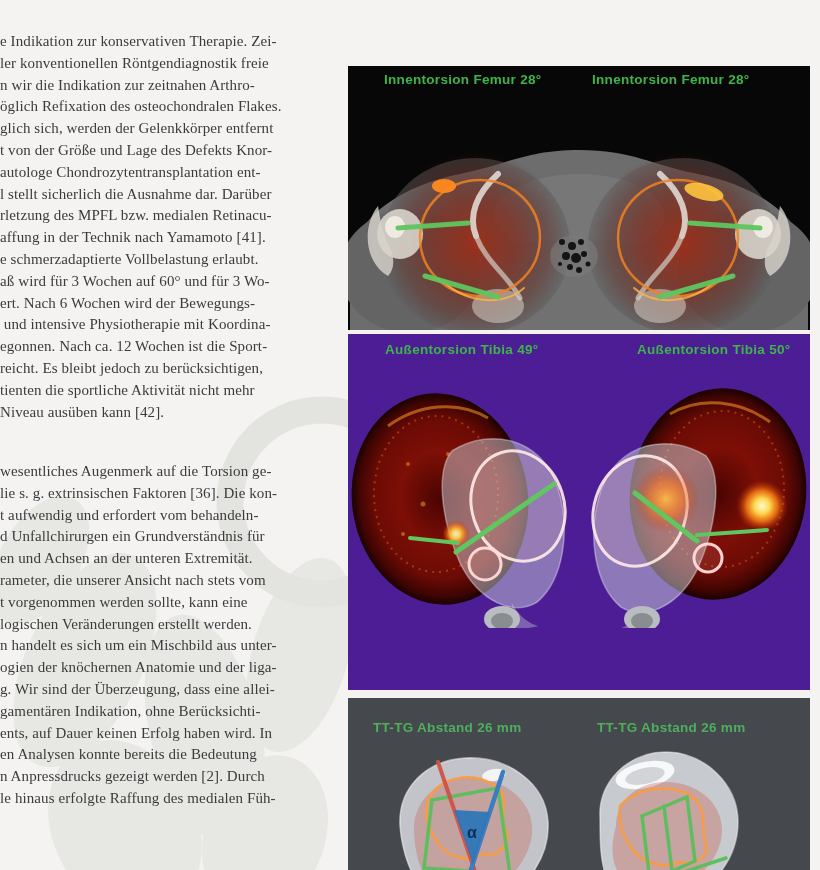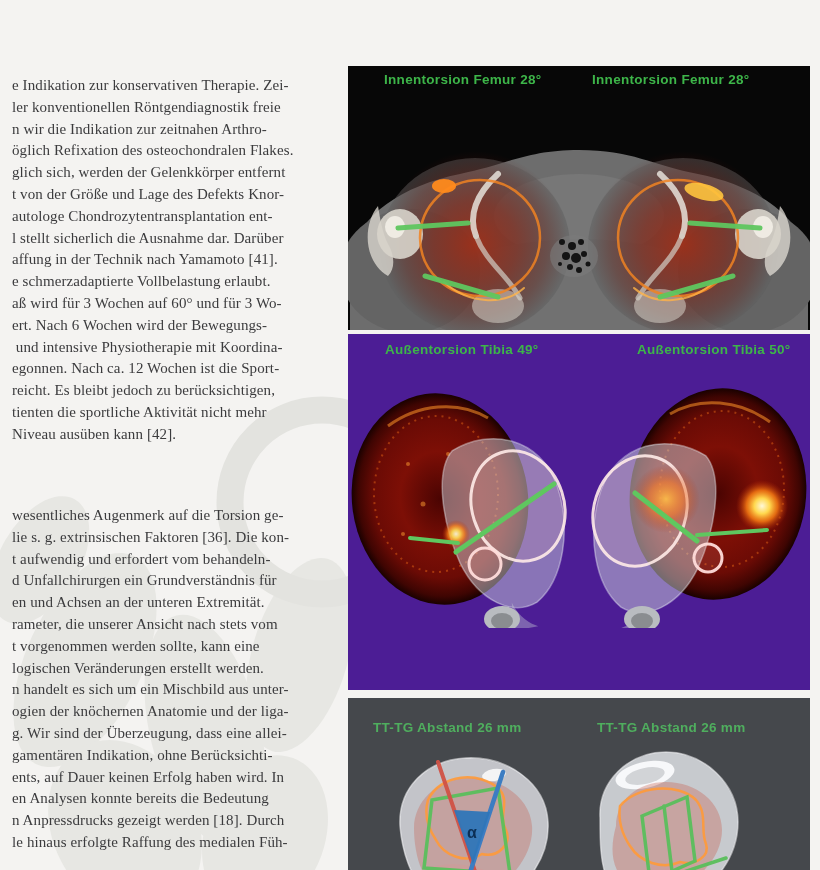--- a/index.html
+++ b/index.html
@@ -5,22 +5,22 @@
   html,body{margin:0;padding:0;}
   body{
     width:820px;height:870px;position:relative;overflow:hidden;
     background:#f4f3f1;
     font-family:"Liberation Serif", serif;
   }
   
   .watermark{position:absolute;left:0;top:0;z-index:0;}
   
   .text-col{
-    position:absolute;left:12px;width:348px;z-index:1;
-    color:#3b3b3d;overflow:hidden;margin-top:44px;
+    position:absolute;left:0;width:348px;z-index:1;
+    color:#3b3b3d;overflow:hidden;
   }
   .text-col.para1{top:31px;}
   .text-col.para2{top:461px;}
   .text-line{
     font-size:15px;line-height:21.8px;white-space:pre;
     letter-spacing:0.1px;
   }
   
   .figure{position:absolute;left:348px;top:38px;width:462px;z-index:2;}
   .panel{position:relative;width:462px;overflow:hidden;}
@@ -60,20 +60,21 @@
 
 <div class="text-col para1">
     <div class="text-line">e Indikation zur konservativen Therapie. Zei-</div>
     <div class="text-line">ler konventionellen Röntgendiagnostik freie</div>
     <div class="text-line">n wir die Indikation zur zeitnahen Arthro-</div>
     <div class="text-line">öglich Refixation des osteochondralen Flakes.</div>
     <div class="text-line">glich sich, werden der Gelenkkörper entfernt</div>
     <div class="text-line">t von der Größe und Lage des Defekts Knor-</div>
     <div class="text-line">autologe Chondrozytentransplantation ent-</div>
     <div class="text-line">l stellt sicherlich die Ausnahme dar. Darüber</div>
+    <div class="text-line">rletzung des MPFL bzw. medialen Retinacu-</div>
     <div class="text-line">affung in der Technik nach Yamamoto [41].</div>
     <div class="text-line">e schmerzadaptierte Vollbelastung erlaubt.</div>
     <div class="text-line">aß wird für 3 Wochen auf 60° und für 3 Wo-</div>
     <div class="text-line">ert. Nach 6 Wochen wird der Bewegungs-</div>
     <div class="text-line"> und intensive Physiotherapie mit Koordina-</div>
     <div class="text-line">egonnen. Nach ca. 12 Wochen ist die Sport-</div>
     <div class="text-line">reicht. Es bleibt jedoch zu berücksichtigen,</div>
     <div class="text-line">tienten die sportliche Aktivität nicht mehr</div>
     <div class="text-line">Niveau ausüben kann [42].</div>
   </div>
@@ -85,21 +86,21 @@
     <div class="text-line">en und Achsen an der unteren Extremität.</div>
     <div class="text-line">rameter, die unserer Ansicht nach stets vom</div>
     <div class="text-line">t vorgenommen werden sollte, kann eine</div>
     <div class="text-line">logischen Veränderungen erstellt werden.</div>
     <div class="text-line">n handelt es sich um ein Mischbild aus unter-</div>
     <div class="text-line">ogien der knöchernen Anatomie und der liga-</div>
     <div class="text-line">g. Wir sind der Überzeugung, dass eine allei-</div>
     <div class="text-line">gamentären Indikation, ohne Berücksichti-</div>
     <div class="text-line">ents, auf Dauer keinen Erfolg haben wird. In</div>
     <div class="text-line">en Analysen konnte bereits die Bedeutung</div>
-    <div class="text-line">n Anpressdrucks gezeigt werden [18]. Durch</div>
+    <div class="text-line">n Anpressdrucks gezeigt werden [2]. Durch</div>
     <div class="text-line">le hinaus erfolgte Raffung des medialen Füh-</div>
   </div>
 
 <div class="figure">
 
   <div class="panel panel-femur">
     <svg width="462" height="264" viewBox="0 0 462 264">
       <defs>
         <radialGradient id="hipRed" cx="50%" cy="50%" r="50%">
           <stop offset="0%" stop-color="rgba(170,35,8,0.78)"></stop>

